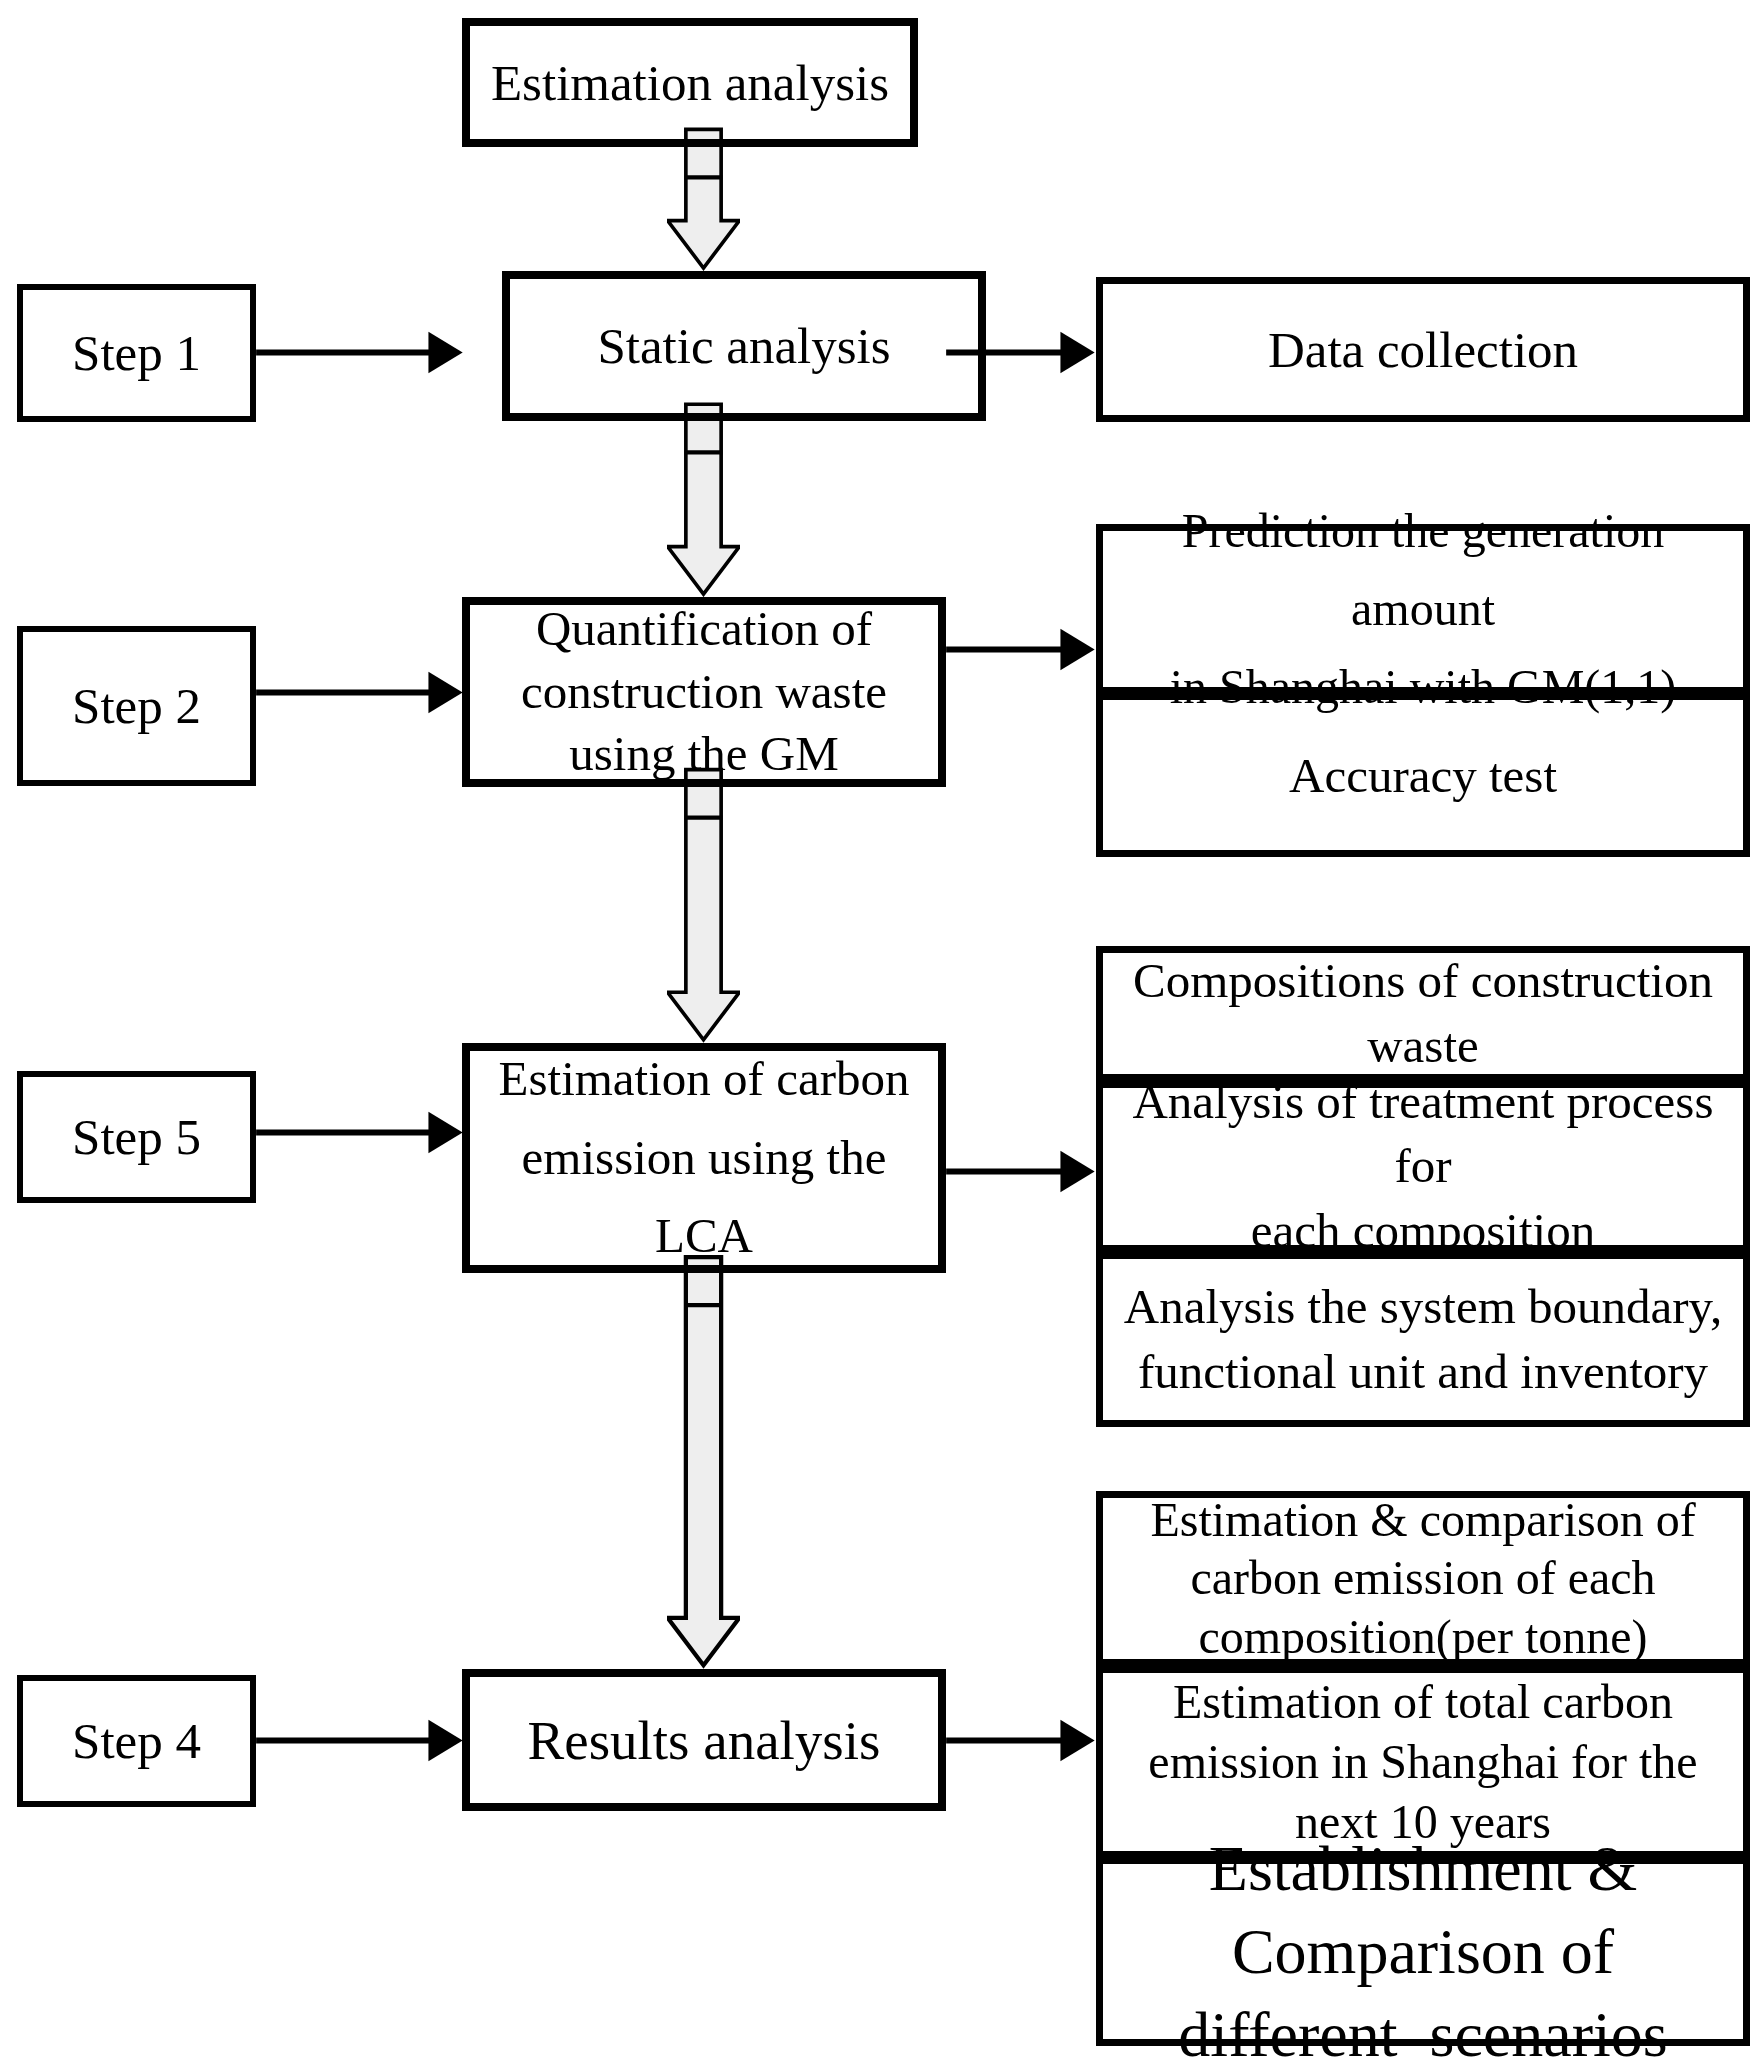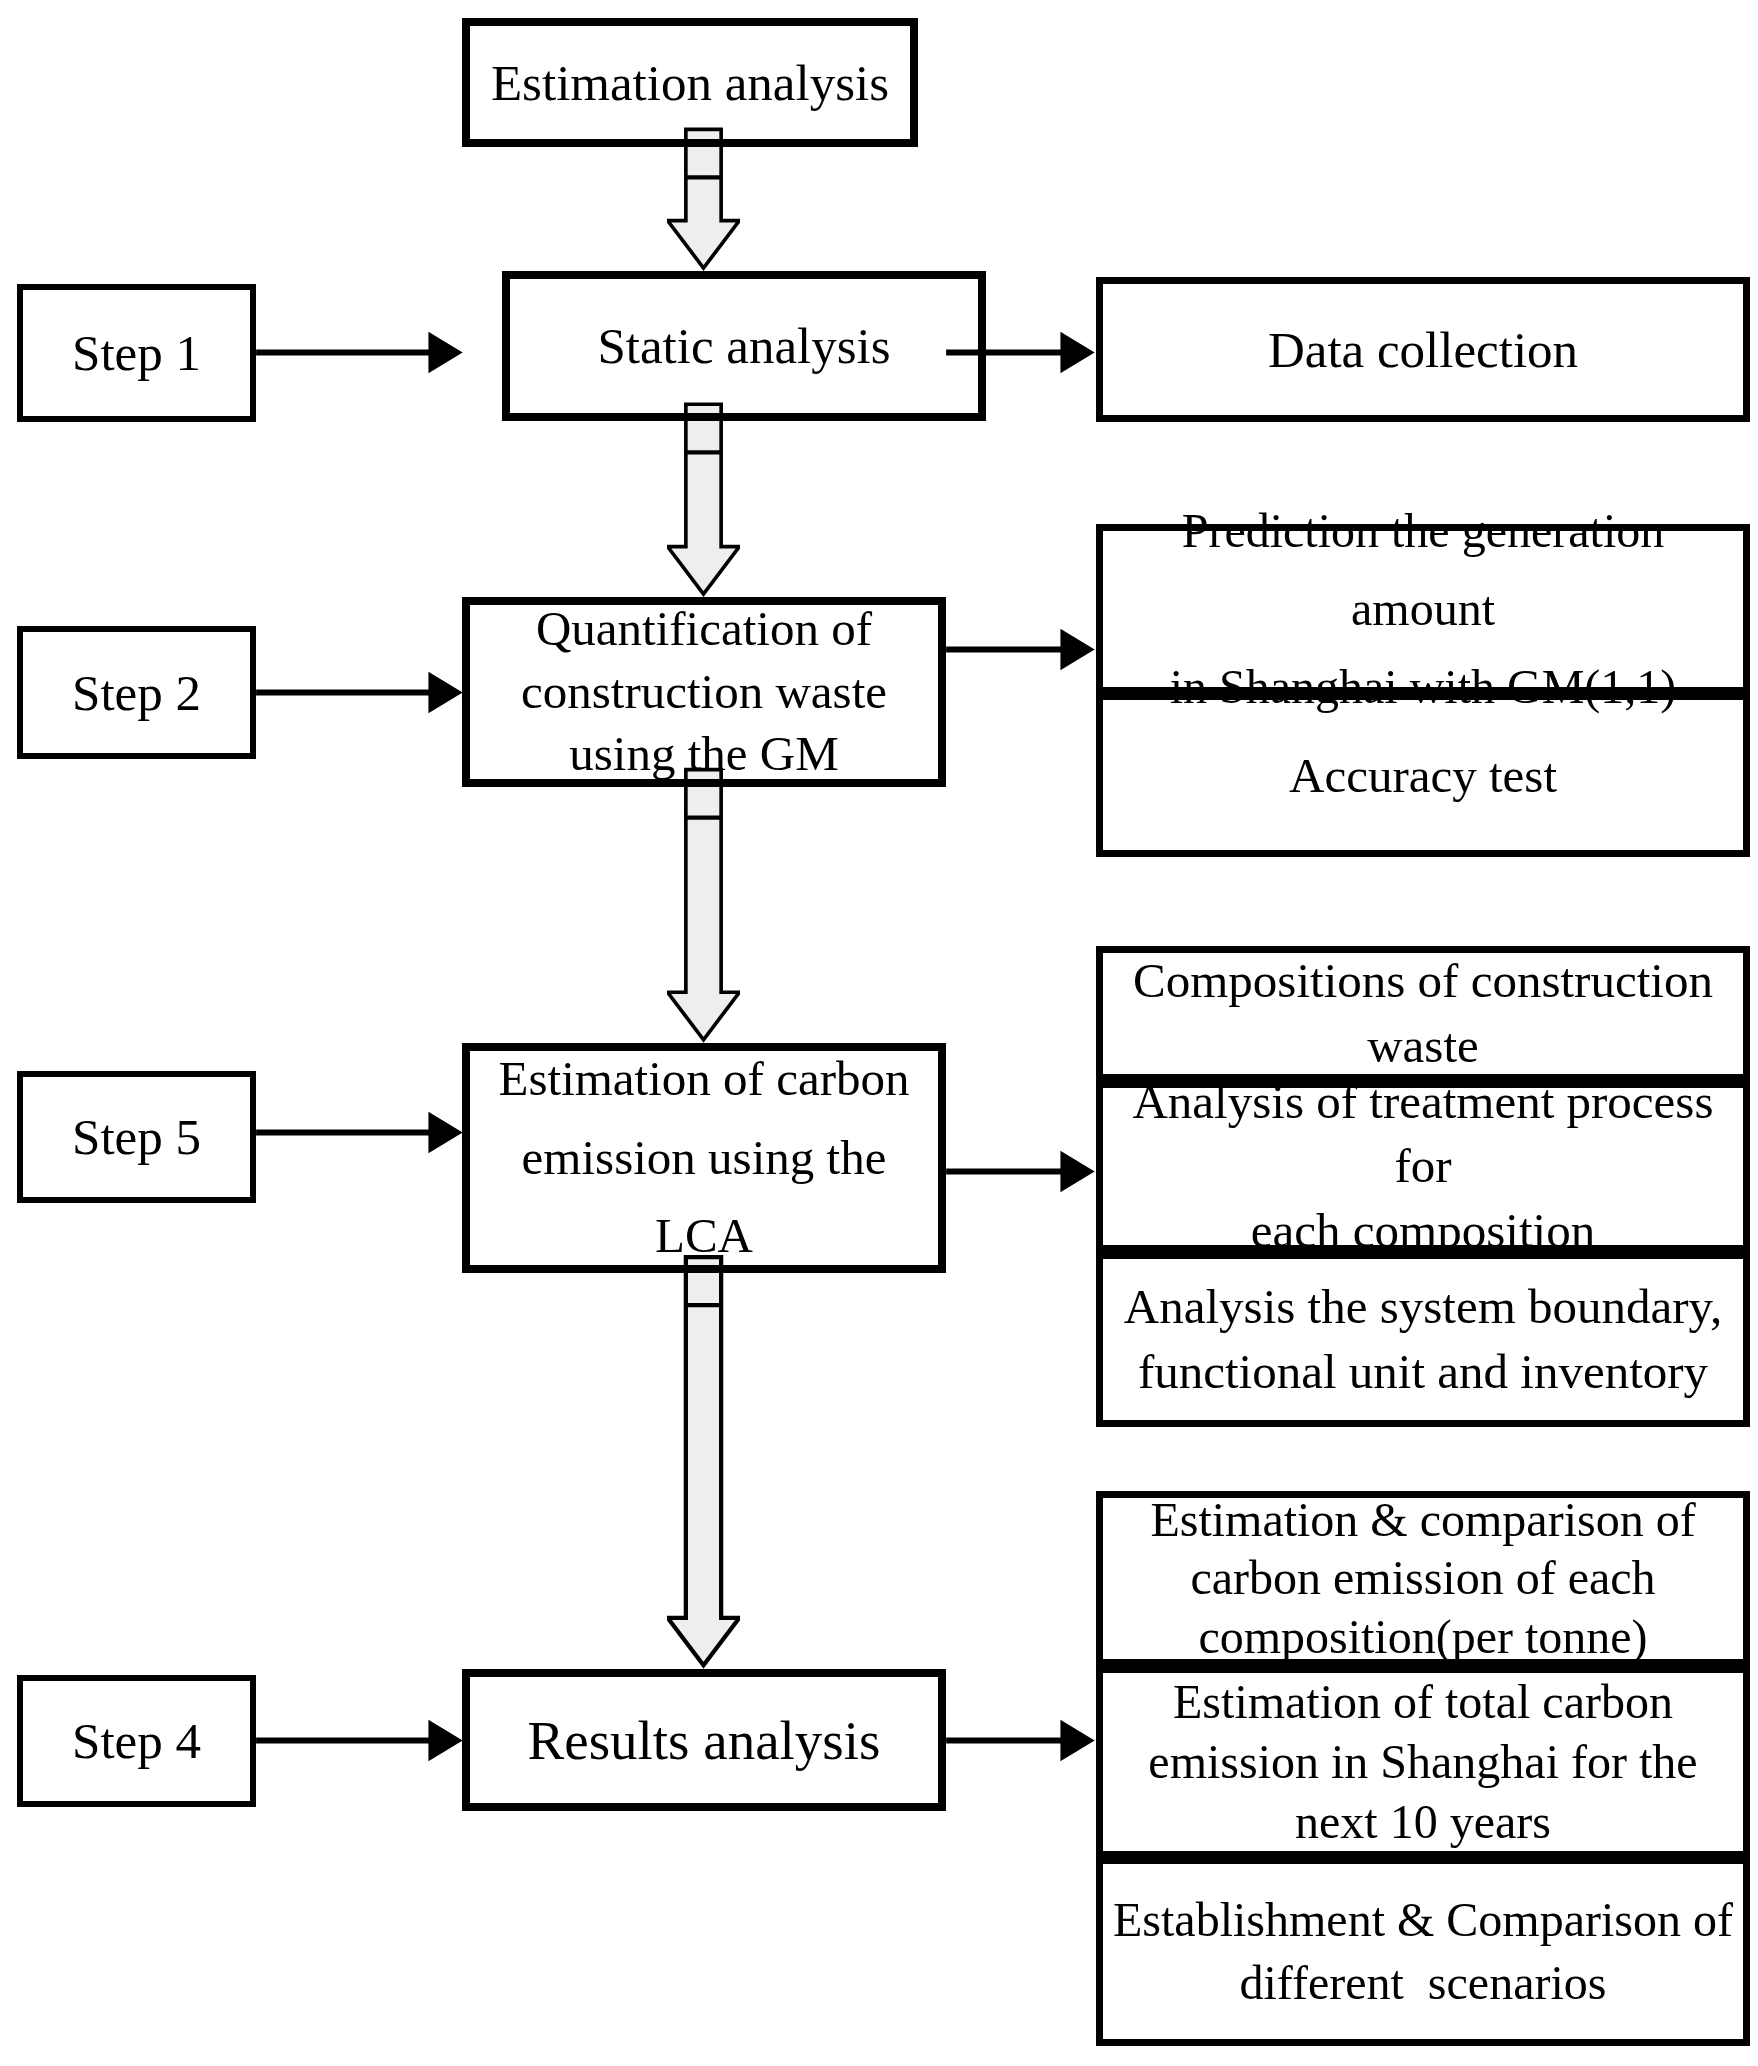--- a/index.html
+++ b/index.html
@@ -95,21 +95,21 @@
   <div class="box b-step" style="left:17px;top:284px;width:239px;height:138px;font-size:51px;">
     <span class="label">Step 1</span>
   </div>
   <div class="box b-center" style="left:462px;top:271px;width:484px;height:150px;font-size:51px;margin-left:40px;">
     <span class="label">Static analysis</span>
   </div>
   <div class="box b-right" style="left:1096px;top:277px;width:654px;height:145px;font-size:51px;">
     <span class="label">Data collection</span>
   </div>
 
-  <div class="box b-step" style="left:17px;top:626px;width:239px;height:133px;font-size:51px;">
+  <div class="box b-step" style="left:17px;top:626px;width:239px;height:160px;font-size:51px;">
     <span class="label">Step 2</span>
   </div>
   <div class="box b-center" style="left:462px;top:597px;width:484px;height:190px;font-size:49px;line-height:1.28;">
     <span class="label">Quantification of
 construction waste
 using the GM</span>
   </div>
   <div class="box b-right" style="left:1096px;top:524px;width:654px;height:170px;font-size:48px;line-height:1.62;">
     <span class="label">Prediction the generation amount
 in Shanghai with GM(1,1)</span>
@@ -147,19 +147,19 @@
   <div class="box b-right" style="left:1096px;top:1491px;width:654px;height:175px;font-size:48px;line-height:1.22;">
     <span class="label">Estimation &amp; comparison of
 carbon emission of each
 composition(per tonne)</span>
   </div>
   <div class="box b-right" style="left:1096px;top:1666px;width:654px;height:192px;font-size:48px;line-height:1.25;">
     <span class="label">Estimation of total carbon
 emission in Shanghai for the
 next 10 years</span>
   </div>
-  <div class="box b-right" style="left:1096px;top:1857px;width:654px;height:189px;font-size:48px;line-height:1.3;align-items:center;">
+  <div class="box b-right" style="left:1096px;top:1857px;width:654px;height:189px;font-size:64px;line-height:1.3;align-items:center;">
     <span class="label">Establishment &amp; Comparison of
 different  scenarios</span>
   </div>
 
 </div>
 
 
 </body></html>

